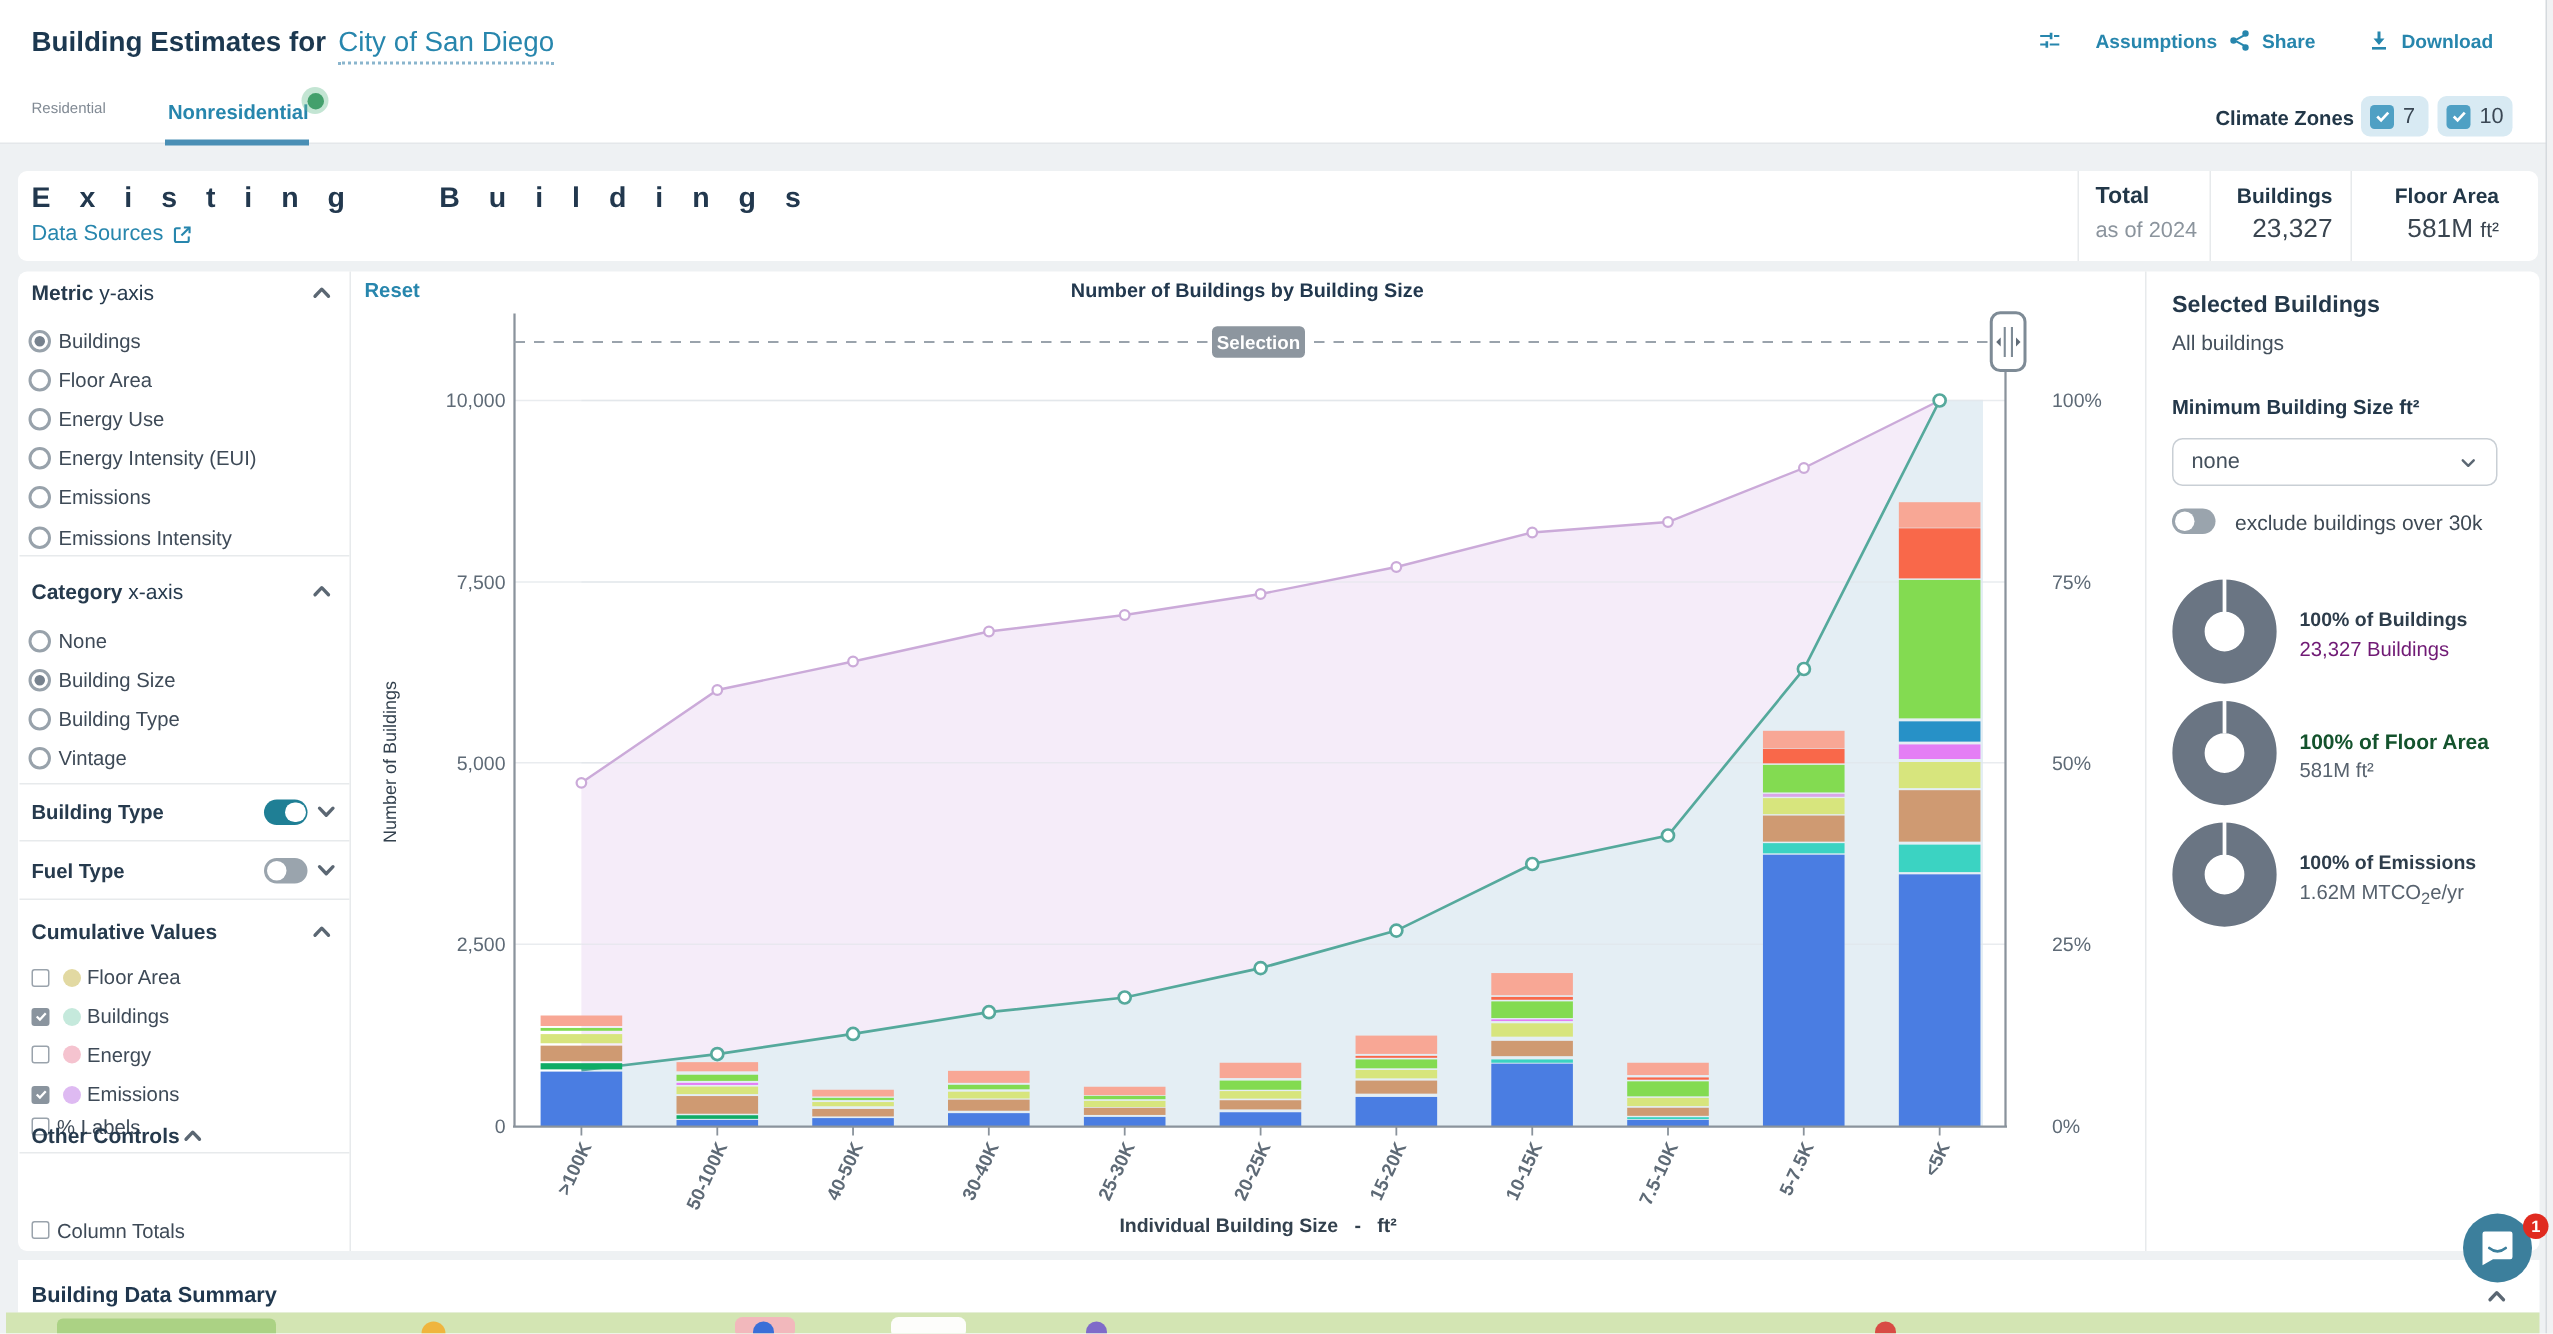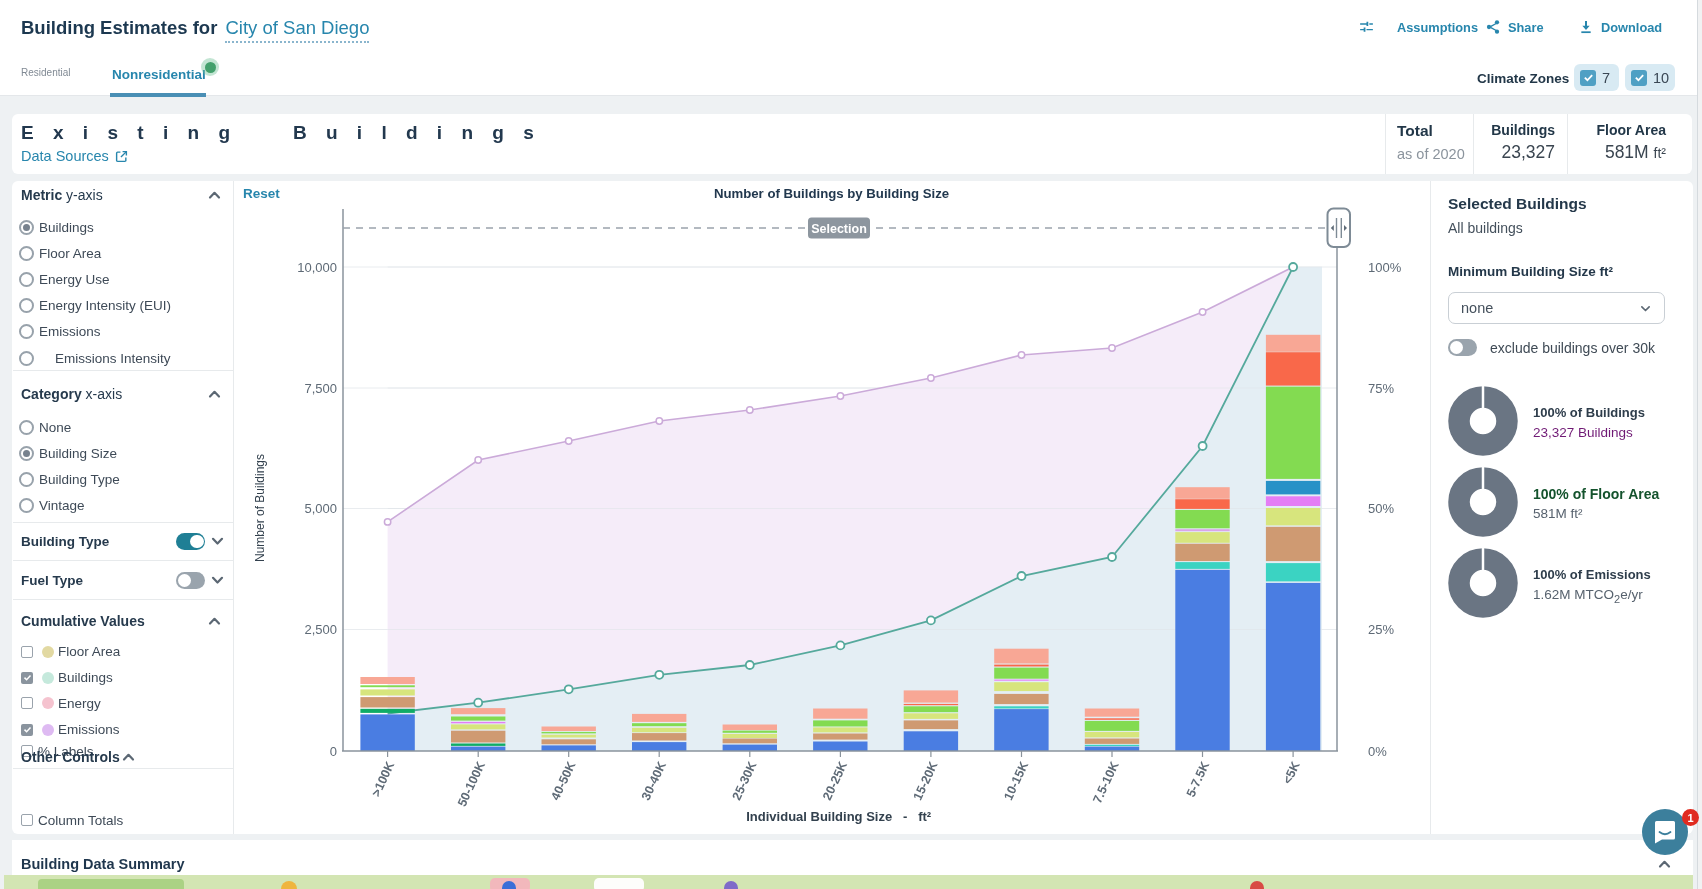--- a/index.html
+++ b/index.html
@@ -59,21 +59,21 @@
 <div class="abs" style="left:21px;top:122px;font-size:19px;font-weight:bold;color:#22384e;letter-spacing:19.3px;word-spacing:19px">Existing Buildings</div>
 <div class="abs ctr" style="left:21px;top:148px;font-size:14.5px;color:#2786ad">Data Sources<svg width="13" height="13" viewBox="0 0 24 24" fill="none" stroke="#2786ad" stroke-width="2.6" style="vertical-align:-1px;margin-left:6px">
       <path d="M10 4H4.8A1.8 1.8 0 0 0 3 5.8v13.4A1.8 1.8 0 0 0 4.8 21h13.4a1.8 1.8 0 0 0 1.8-1.8V14"></path>
       <path d="M14 3h7v7"></path>
       <path d="M21 3L11 13"></path>
     </svg></div>
 <div class="abs" style="left:1385px;top:114px;width:1px;height:60px;background:#e7eaec"></div>
 <div class="abs" style="left:1472.5px;top:114px;width:1px;height:60px;background:#e7eaec"></div>
 <div class="abs" style="left:1567.4px;top:114px;width:1px;height:60px;background:#e7eaec"></div>
 <div class="abs" style="left:1397px;top:122px;font-size:15.5px;font-weight:bold;color:#223748">Total</div>
-<div class="abs" style="left:1397px;top:146px;font-size:14.5px;color:#8b949d">as of 2020</div>
+<div class="abs" style="left:1397px;top:146px;font-size:14.5px;color:#8b949d">as of 2024</div>
 <div class="abs" style="left:1472px;top:122px;width:83px;text-align:right;font-size:14px;font-weight:bold;color:#223748">Buildings</div>
 <div class="abs" style="left:1472px;top:142px;width:83px;text-align:right;font-size:17.5px;color:#3a4550">23,327</div>
 <div class="abs" style="left:1567px;top:122px;width:99px;text-align:right;font-size:14px;font-weight:bold;color:#223748">Floor Area</div>
 <div class="abs" style="left:1567px;top:142px;width:99px;text-align:right;font-size:17.5px;color:#3a4550">581M <span style="font-size:14px">ft²</span></div>
 <div class="abs card" style="left:12px;top:181px;width:1681px;height:653px"></div>
 <div class="abs" style="left:233px;top:181px;width:1px;height:653px;background:#e7eaec"></div>
 <div class="abs" style="left:1430px;top:181px;width:1px;height:653px;background:#e7eaec"></div>
 <div class="abs ctr" style="left:21px;top:186px;width:202px;height:18px;justify-content:space-between">
     <span style="font-size:14px;color:#263a4d"><b>Metric</b> y-axis</span>
     <svg width="17" height="16" viewBox="0 0 17 16" fill="none" stroke="#5b6773" stroke-width="2.2" stroke-linecap="round" stroke-linejoin="round">
@@ -95,21 +95,21 @@
     <span style="font-size:13.5px;color:#3e4a57">Energy Use</span>
   </div>
 <div class="abs ctr" style="left:19px;top:297.6px;height:16px;gap:5px">
     <span class="ctr" style="width:15px;height:15px;border:2px solid #98a2ab;border-radius:50%;justify-content:center"></span>
     <span style="font-size:13.5px;color:#3e4a57">Energy Intensity (EUI)</span>
   </div>
 <div class="abs ctr" style="left:19px;top:323.8px;height:16px;gap:5px">
     <span class="ctr" style="width:15px;height:15px;border:2px solid #98a2ab;border-radius:50%;justify-content:center"></span>
     <span style="font-size:13.5px;color:#3e4a57">Emissions</span>
   </div>
-<div class="abs ctr" style="left:19px;top:350.0px;height:16px;gap:21px">
+<div class="abs ctr" style="left:19px;top:350.0px;height:16px;gap:5px">
     <span class="ctr" style="width:15px;height:15px;border:2px solid #98a2ab;border-radius:50%;justify-content:center"></span>
     <span style="font-size:13.5px;color:#3e4a57">Emissions Intensity</span>
   </div>
 <div class="abs" style="left:13px;top:370px;width:220px;height:1px;background:#e7eaec"></div>
 <div class="abs ctr" style="left:21px;top:385px;width:202px;height:18px;justify-content:space-between">
     <span style="font-size:14px;color:#263a4d"><b>Category</b> x-axis</span>
     <svg width="17" height="16" viewBox="0 0 17 16" fill="none" stroke="#5b6773" stroke-width="2.2" stroke-linecap="round" stroke-linejoin="round">
       <path d="M4 10.5 L8.5 5.8 L13 10.5"></path>
     </svg>
   </div>

